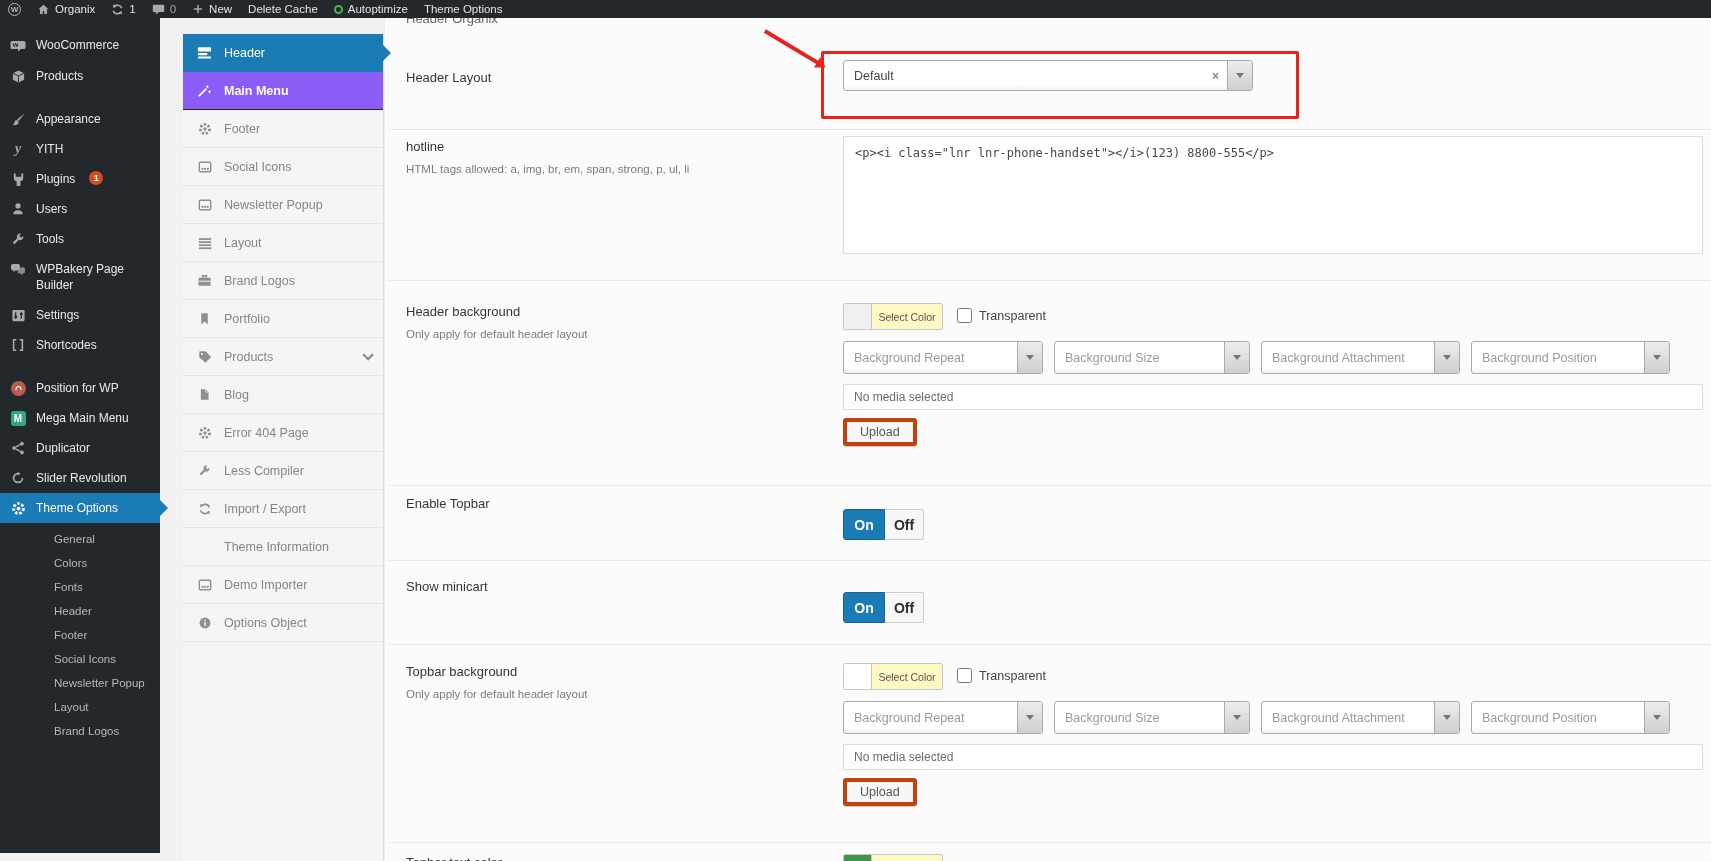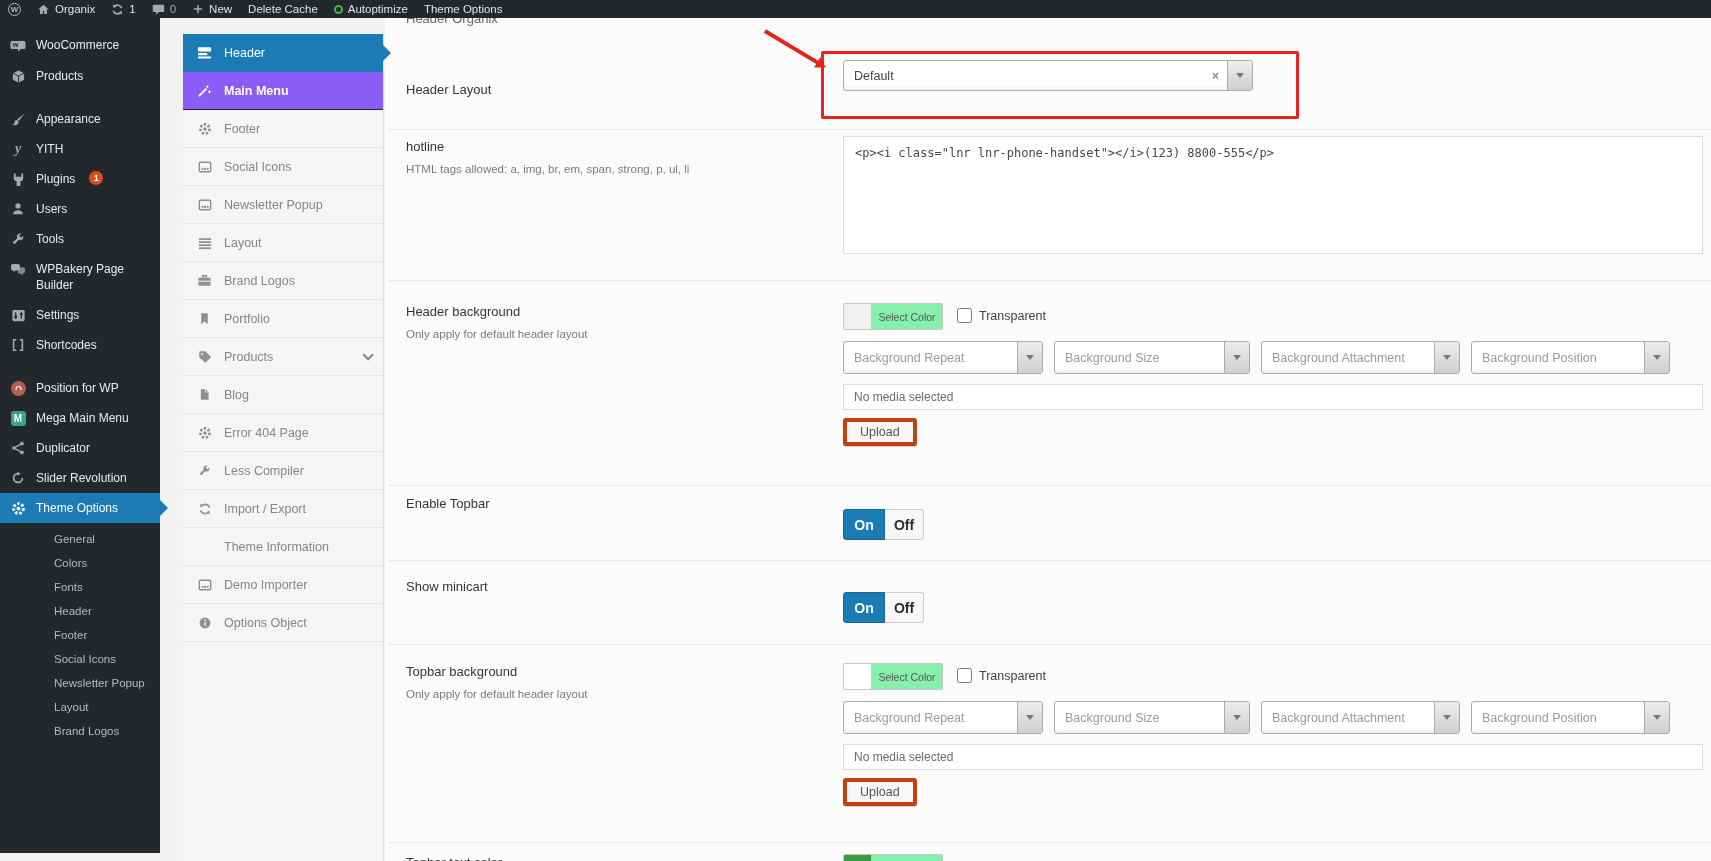--- a/index.html
+++ b/index.html
@@ -94,21 +94,21 @@
     background:linear-gradient(#ededed, #cfcfcf); display:flex; align-items:center; justify-content:center;
   }
   .s2 .s2-arrow { width:0; height:0; border-left:4px solid transparent; border-right:4px solid transparent; border-top:5px solid #777; }
 
   .code-area {
     position:absolute; left:458px; top:118px; width:860px; height:118px; background:#fff; border:1px solid #ddd;
     font-family:"DejaVu Sans Mono", monospace; font-size:12px; color:#484848; padding:9px 11px; resize:none; outline:none;
   }
 
   
-  .colorctl { position:absolute; display:flex; height:27px; border:1px solid #c7c7c7; border-radius:2px; overflow:hidden; background:#86efac; cursor:pointer; }
+  .colorctl { position:absolute; display:flex; height:27px; border:1px solid #c7c7c7; border-radius:2px; overflow:hidden; background:#fef9c3; cursor:pointer; }
   .colorctl .swatch { width:28px; background:#f0f0f0; border-right:1px solid #c7c7c7; }
   .colorctl .swatch.green { background:#3d9943; }
   .colorctl .scbtn { width:70px; display:flex; align-items:center; justify-content:center; font-size:10.5px; color:#555; }
 
   .chkrow { position:absolute; display:flex; align-items:center; gap:7px; font-size:12.5px; color:#444; }
   .chkrow input { width:15px; height:15px; margin:0; }
 
   .mediabox {
     position:absolute; left:458px; width:860px; height:26px; background:#fff; border:1px solid #ddd;
     font-size:12px; color:#6b6b6b; display:flex; align-items:center; padding:0 10px;
@@ -495,21 +495,21 @@
       <span>Options Object</span>
     </div>
   </div>
 
   <div id="content">
 
     <div class="clip-top">
       <div>Header Organix</div>
     </div>
 
-    <div class="flabel" style="top:64px;">Header Layout</div>
+    <div class="flabel" style="top:52px;">Header Layout</div>
     <div class="s2" style="left:458px; top:42px; width:410px;">
       <span class="s2-text">Default</span>
       <span class="s2-clear">×</span>
       <span class="s2-arrowbox">
           <span class="s2-arrow"></span>
         </span>
     </div>
     <div class="redbox"></div>
     <div class="red-arrow"></div>
     <div class="sep" style="top:111px;"></div>

